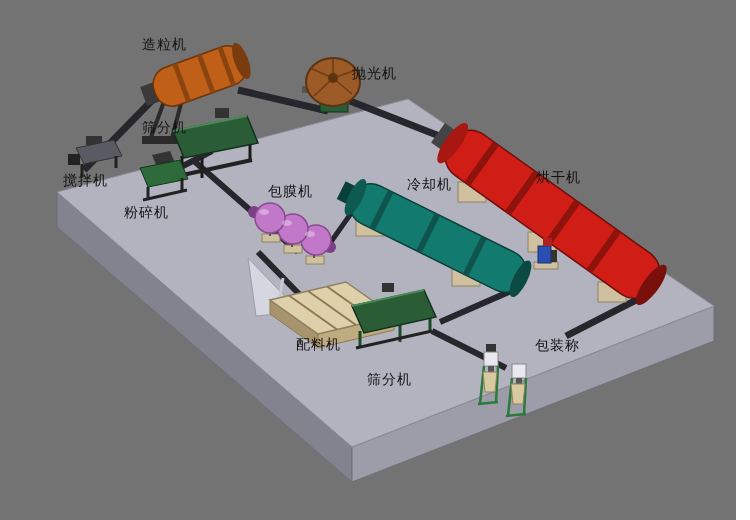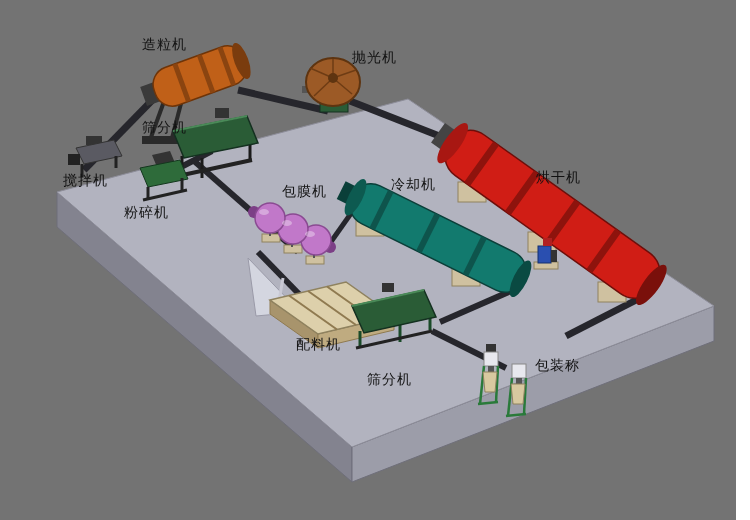--- a/index.html
+++ b/index.html
@@ -179,23 +179,23 @@
       <rect x="512" y="364" width="14" height="14" fill="#e8e8ee" stroke="#888" stroke-width="1"></rect>
       <rect x="516" y="378" width="6" height="6" fill="#555"></rect>
       <line x1="512" y1="378" x2="508" y2="416" stroke="#2a7a3a" stroke-width="2.5"></line>
       <line x1="526" y1="378" x2="524" y2="414" stroke="#2a7a3a" stroke-width="2.5"></line>
       <line x1="506" y1="416" x2="526" y2="414" stroke="#2a7a3a" stroke-width="2.5"></line>
       <polygon points="511,384 525,384 523,404 513,404" fill="#d8c9a0" stroke="#8f825f" stroke-width="1"></polygon>
     </g>
   </svg>
 
   <div class="label" style="left:142px;top:36px">造粒机</div>
-  <div class="label" style="left:352px;top:49px">抛光机</div>
+  <div class="label" style="left:352px;top:65px">抛光机</div>
   <div class="label" style="left:142px;top:119px">筛分机</div>
   <div class="label" style="left:63px;top:172px">搅拌机</div>
   <div class="label" style="left:124px;top:204px">粉碎机</div>
-  <div class="label" style="left:282px;top:183px">包膜机</div>
-  <div class="label" style="left:391px;top:176px">冷却机</div>
+  <div class="label" style="left:268px;top:183px">包膜机</div>
+  <div class="label" style="left:407px;top:176px">冷却机</div>
   <div class="label" style="left:536px;top:169px">烘干机</div>
   <div class="label" style="left:296px;top:336px">配料机</div>
   <div class="label" style="left:367px;top:371px">筛分机</div>
-  <div class="label" style="left:535px;top:357px">包装称</div>
+  <div class="label" style="left:535px;top:337px">包装称</div>
 </div>
 
 </body></html>

